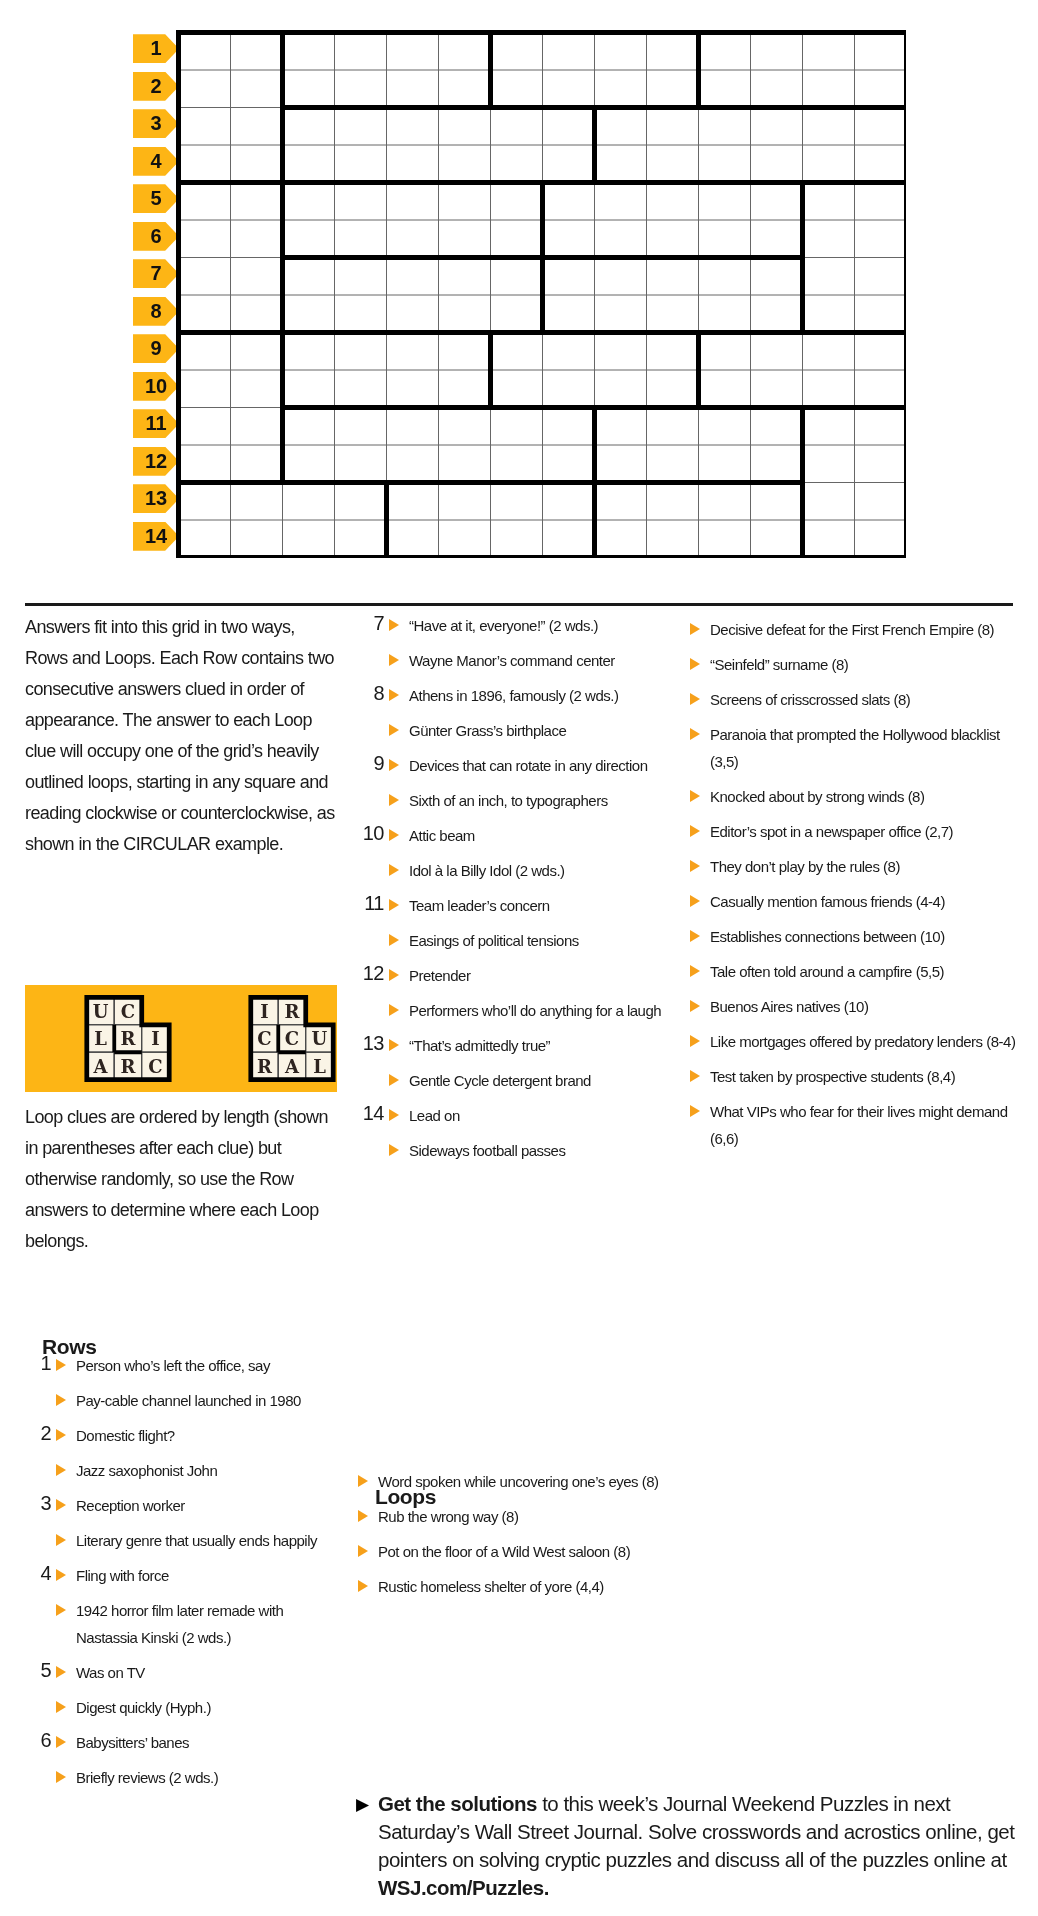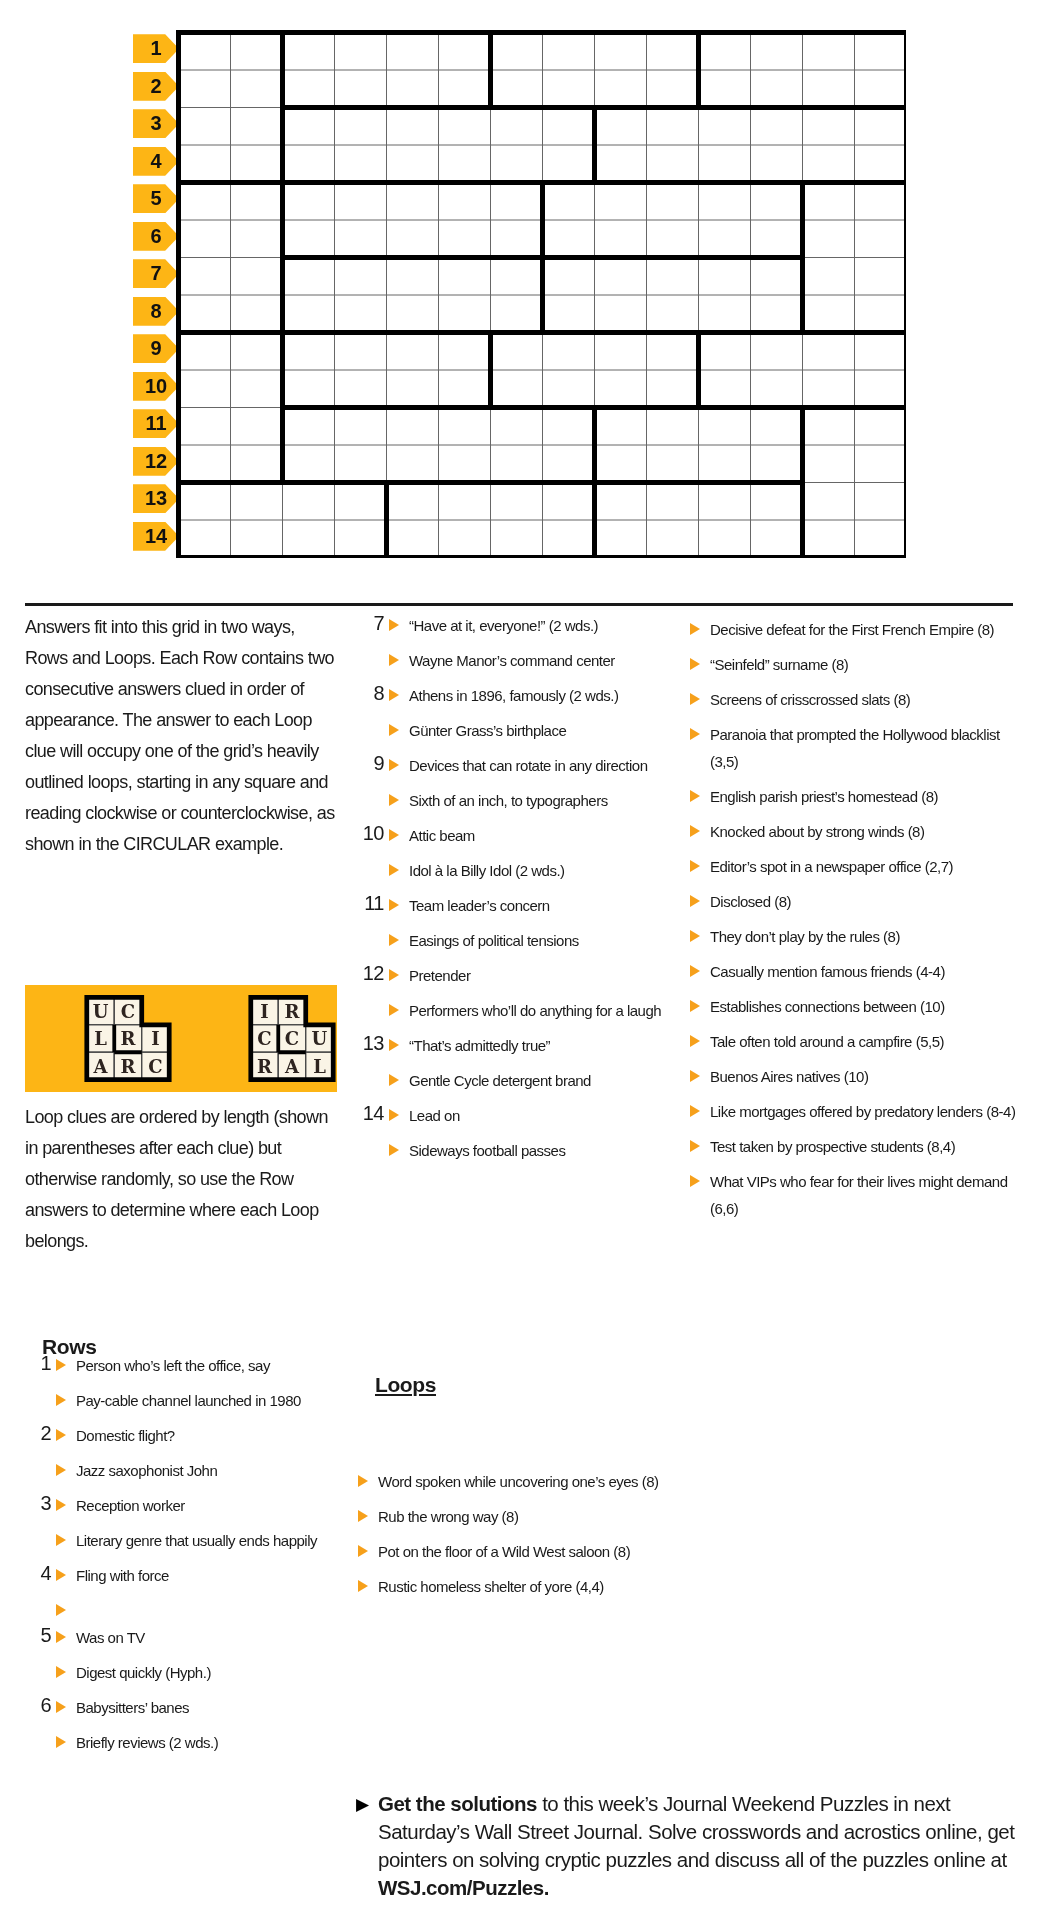--- a/index.html
+++ b/index.html
@@ -18,21 +18,21 @@
   .rule{position:absolute;left:25px;top:603px;width:988px;height:3px;background:#1a1a1a;}
   
   .intro{position:absolute;margin:0;font-size:18px;line-height:31px;letter-spacing:-0.6px;}
   #intro1{left:25px;top:612px;width:316px;}
   #intro2{left:25px;top:1102px;width:316px;}
   .example-band{position:absolute;left:25px;top:985px;width:312px;height:107px;display:flex;align-items:center;}
   .example-band svg{display:block;}
   
   .sec-header{position:absolute;margin:17px;font-size:21px;font-weight:bold;letter-spacing:-0.4px;}
   #rows-header{left:25px;top:1318px;}
-  #loops-header{left:358px;top:1356px;text-decoration:underline;}
+  #loops-header{left:358px;top:1468px;}
   #rows-clues{position:absolute;left:25px;top:1352px;width:318px;}
   #rows-clues-2{position:absolute;left:358px;top:612px;width:326px;}
   #loops-clues-mid{position:absolute;left:358px;top:1468px;width:326px;}
   #loops-clues-right{position:absolute;left:690px;top:616px;width:335px;}
   .clue{display:grid;grid-template-columns:26px 15px 1fr;column-gap:5px;margin-bottom:8px;}
   .clue.loop{grid-template-columns:15px 1fr;}
   .num{font-size:20px;text-align:right;letter-spacing:-0.5px;}
   .bullet{width:0;height:0;border-left:10px solid #f6a01b;border-top:6px solid transparent;
           border-bottom:6px solid transparent;margin-top:7px;justify-self:start;}
   .txt{font-size:15px;line-height:27px;letter-spacing:-0.5px;}
@@ -289,20 +289,21 @@
         <span class="txt">Literary genre that usually ends happily</span>
       </div>
       <div class="clue">
         <span class="num">4</span>
         <span class="bullet"></span>
         <span class="txt">Fling with force</span>
       </div>
       <div class="clue">
         <span class="num"></span>
         <span class="bullet"></span>
+        <span class="txt">1942 horror film later remade with Nastassia Kinski (2 wds.)</span>
       </div>
       <div class="clue">
         <span class="num">5</span>
         <span class="bullet"></span>
         <span class="txt">Was on TV</span>
       </div>
       <div class="clue">
         <span class="num"></span>
         <span class="bullet"></span>
         <span class="txt">Digest quickly (Hyph.)</span>
@@ -432,33 +433,25 @@
       <div class="clue loop">
         <span class="bullet"></span>
         <span class="txt">Screens of crisscrossed slats (8)</span>
       </div>
       <div class="clue loop">
         <span class="bullet"></span>
         <span class="txt">Paranoia that prompted the Hollywood blacklist (3,5)</span>
       </div>
       <div class="clue loop">
         <span class="bullet"></span>
-        <span class="txt">English parish priest’s homestead (8)</span>
-      </div>
-      <div class="clue loop">
-        <span class="bullet"></span>
         <span class="txt">Knocked about by strong winds (8)</span>
       </div>
       <div class="clue loop">
         <span class="bullet"></span>
         <span class="txt">Editor’s spot in a newspaper office (2,7)</span>
-      </div>
-      <div class="clue loop">
-        <span class="bullet"></span>
-        <span class="txt">Disclosed (8)</span>
       </div>
       <div class="clue loop">
         <span class="bullet"></span>
         <span class="txt">They don’t play by the rules (8)</span>
       </div>
       <div class="clue loop">
         <span class="bullet"></span>
         <span class="txt">Casually mention famous friends (4-4)</span>
       </div>
       <div class="clue loop">

